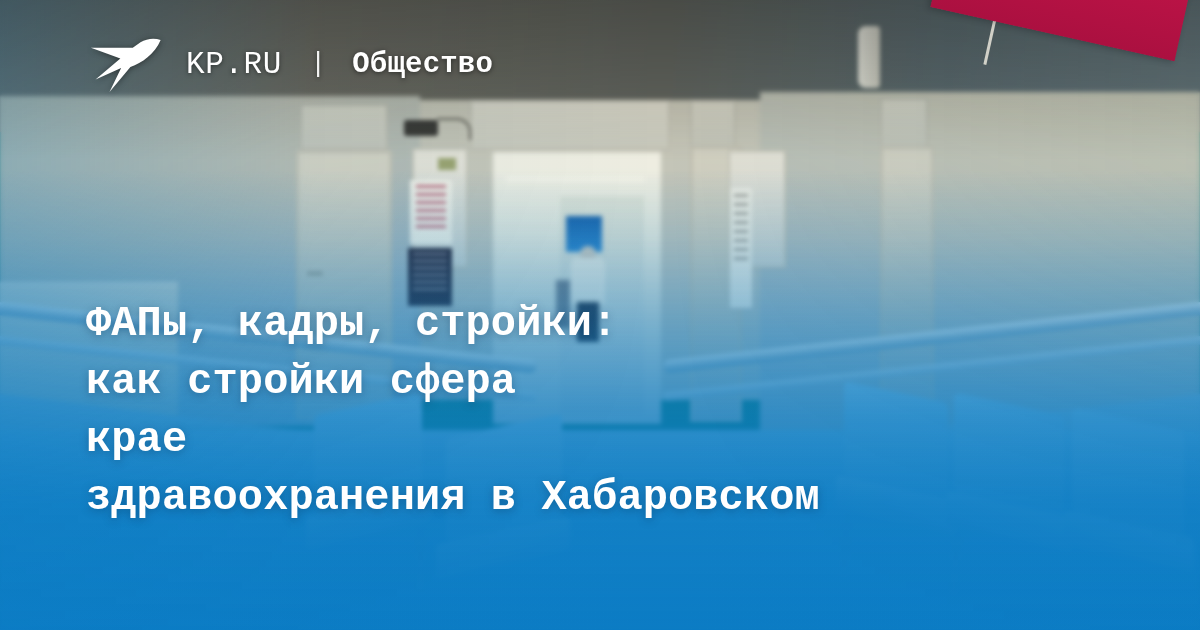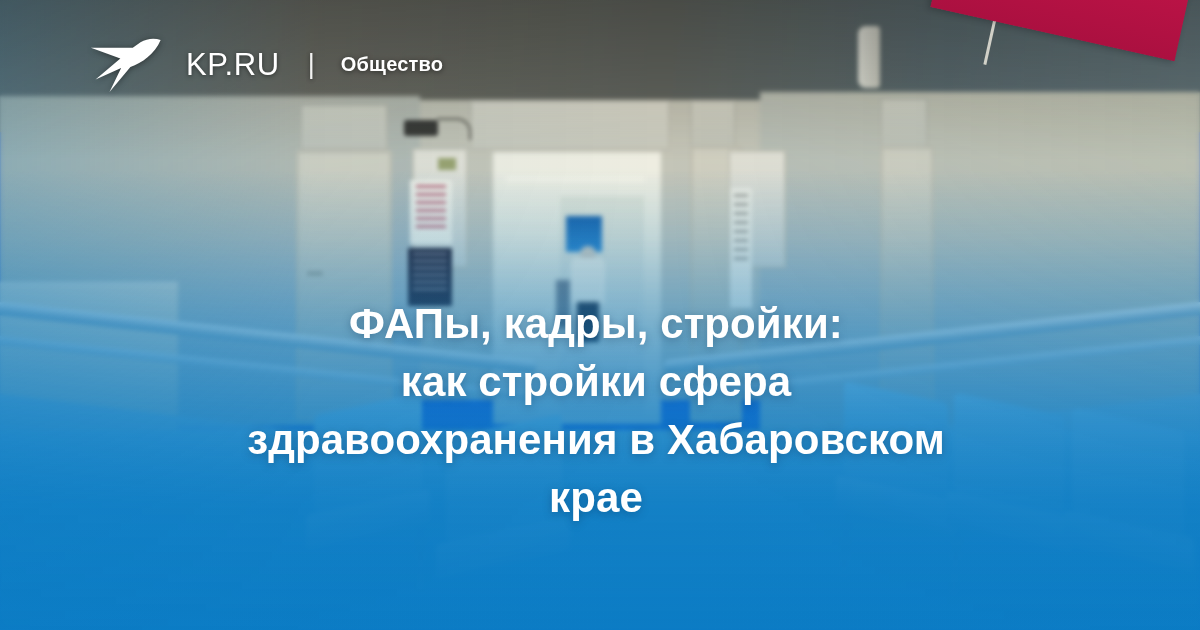--- a/index.html
+++ b/index.html
@@ -3,22 +3,22 @@
 <meta charset="utf-8">
 <title>KP.RU share card</title>
 <style>
   html,body{margin:0;padding:0;background:#222;}
   *{box-sizing:border-box;}
 
   .card{
     position:relative;
     width:1200px;height:630px;
     overflow:hidden;
-    font-family:Liberation Sans, sans-serif;
-    background:#1d4ed8;
+    font-family:Liberation Mono, monospace;
+    background:#0f766e;
   }
 
   
   .photo{position:absolute;inset:0;overflow:hidden;}
 
   
   .ceiling{
     position:absolute;left:0;top:0;width:100%;height:132px;
     background:
       linear-gradient(100deg,#7a7466 0%,#6e6a5e 28%,#63665f 55%,#5e6a6b 78%,#6a7372 100%);
@@ -283,31 +283,30 @@
     filter:drop-shadow(0 1px 3px rgba(0,0,0,.45));}
   .brand{
     color:#fff;font-size:31px;font-weight:400;letter-spacing:.6px;
     text-shadow:0 1px 4px rgba(0,0,0,.5);line-height:1;
   }
   .divider{
     color:#fff;font-size:27px;font-weight:300;opacity:.92;
     margin:0 26px 0 28px;text-shadow:0 1px 4px rgba(0,0,0,.5);line-height:1;
   }
   .rubric{
-    color:#fff;font-size:20px;font-weight:bold;letter-spacing:.2px;
+    color:#fff;font-size:29px;font-weight:bold;letter-spacing:.2px;
     text-shadow:0 1px 5px rgba(0,0,0,.55);line-height:1;
   }
 
   
   .headline{
     position:absolute;left:86px;top:295px;width:1020px;
     color:#fff;font-size:42px;font-weight:600;
     line-height:58px;letter-spacing:.1px;
     text-shadow:0 2px 8px rgba(0,40,75,.34);
-    text-align:center;
   }
   .headline .ln{display:block;white-space:nowrap;}
 </style>
 </head>
 <body>
 
 <div class="card">
 
   <div class="photo">
 
@@ -438,17 +437,17 @@
     <span class="brand">KP.RU</span>
 
     <span class="divider">|</span>
 
     <span class="rubric">Общество</span>
   </div>
 
   <div class="headline">
     <span class="ln">ФАПы, кадры, стройки:</span>
     <span class="ln">как стройки сфера</span>
+    <span class="ln">крае</span>
     <span class="ln">здравоохранения в Хабаровском</span>
-    <span class="ln">крае</span>
   </div>
 
 </div>
 
 </body></html>

